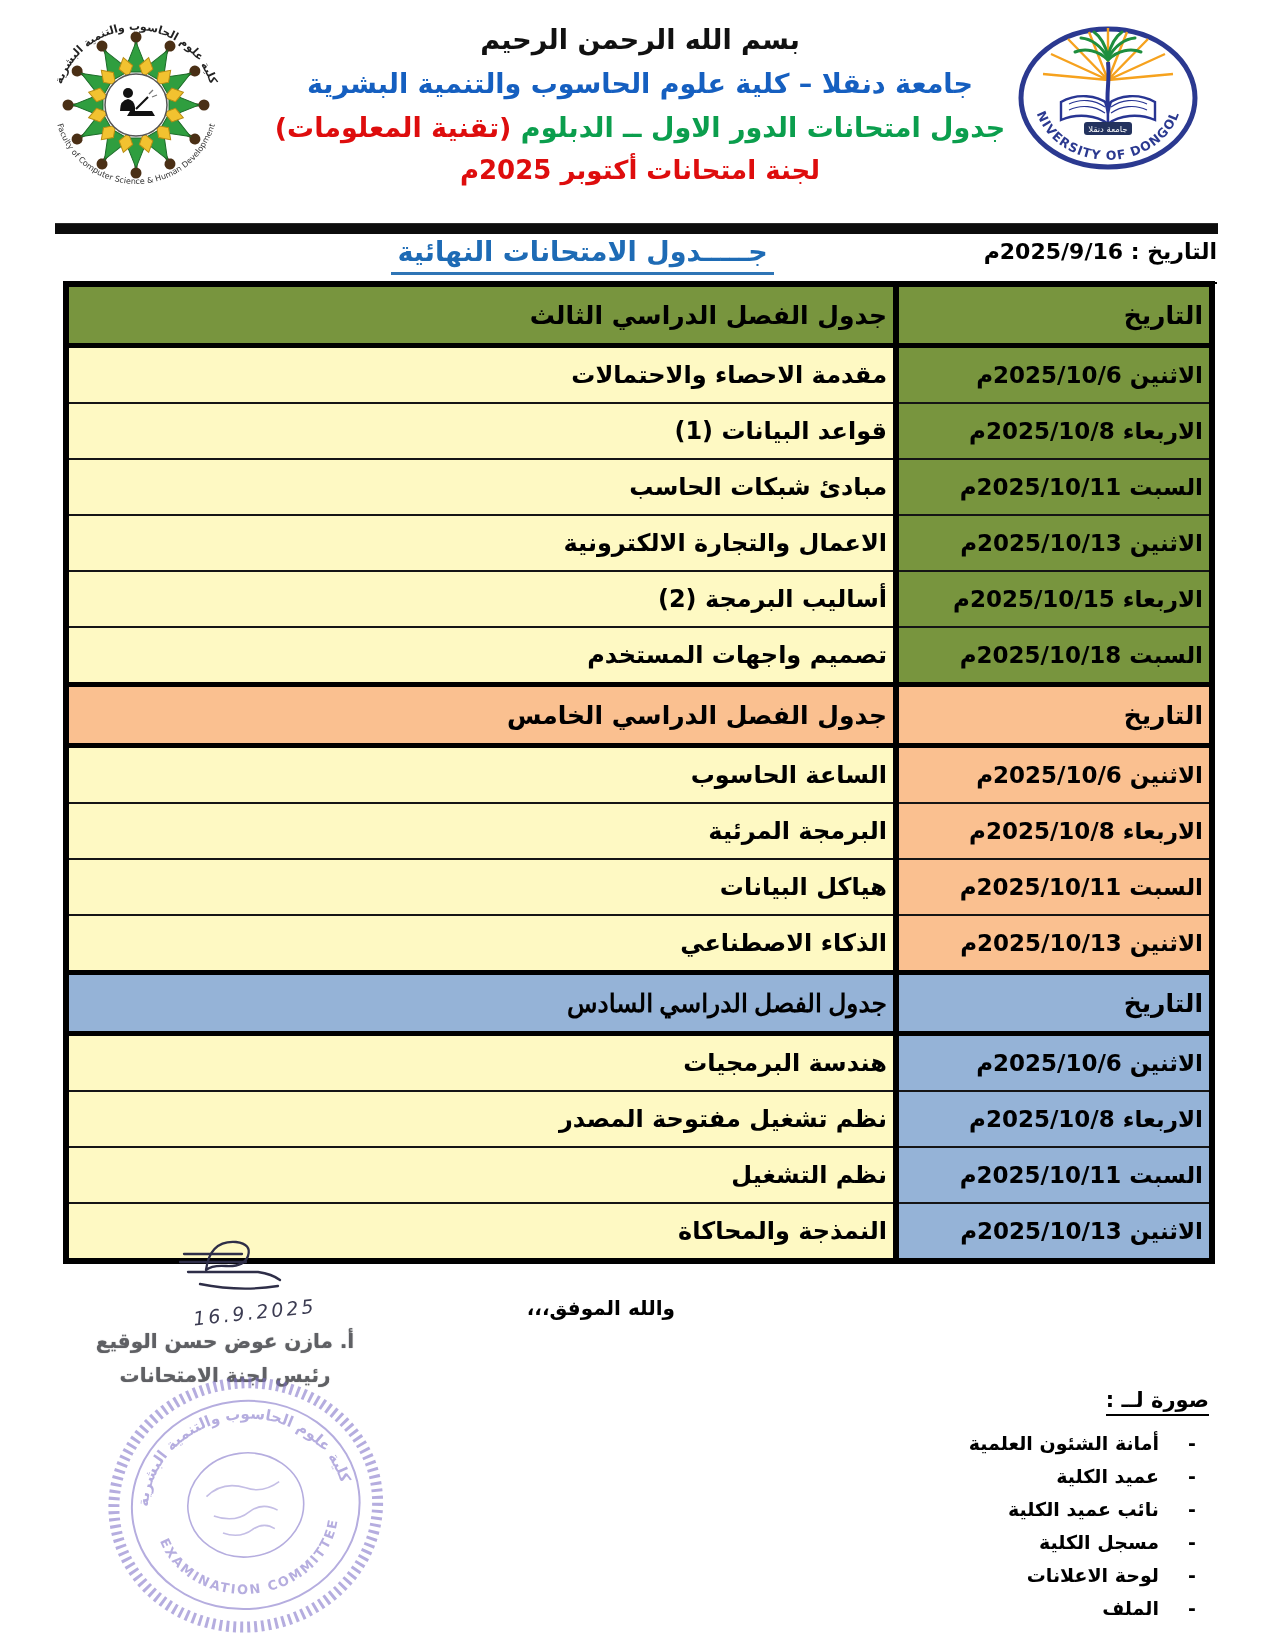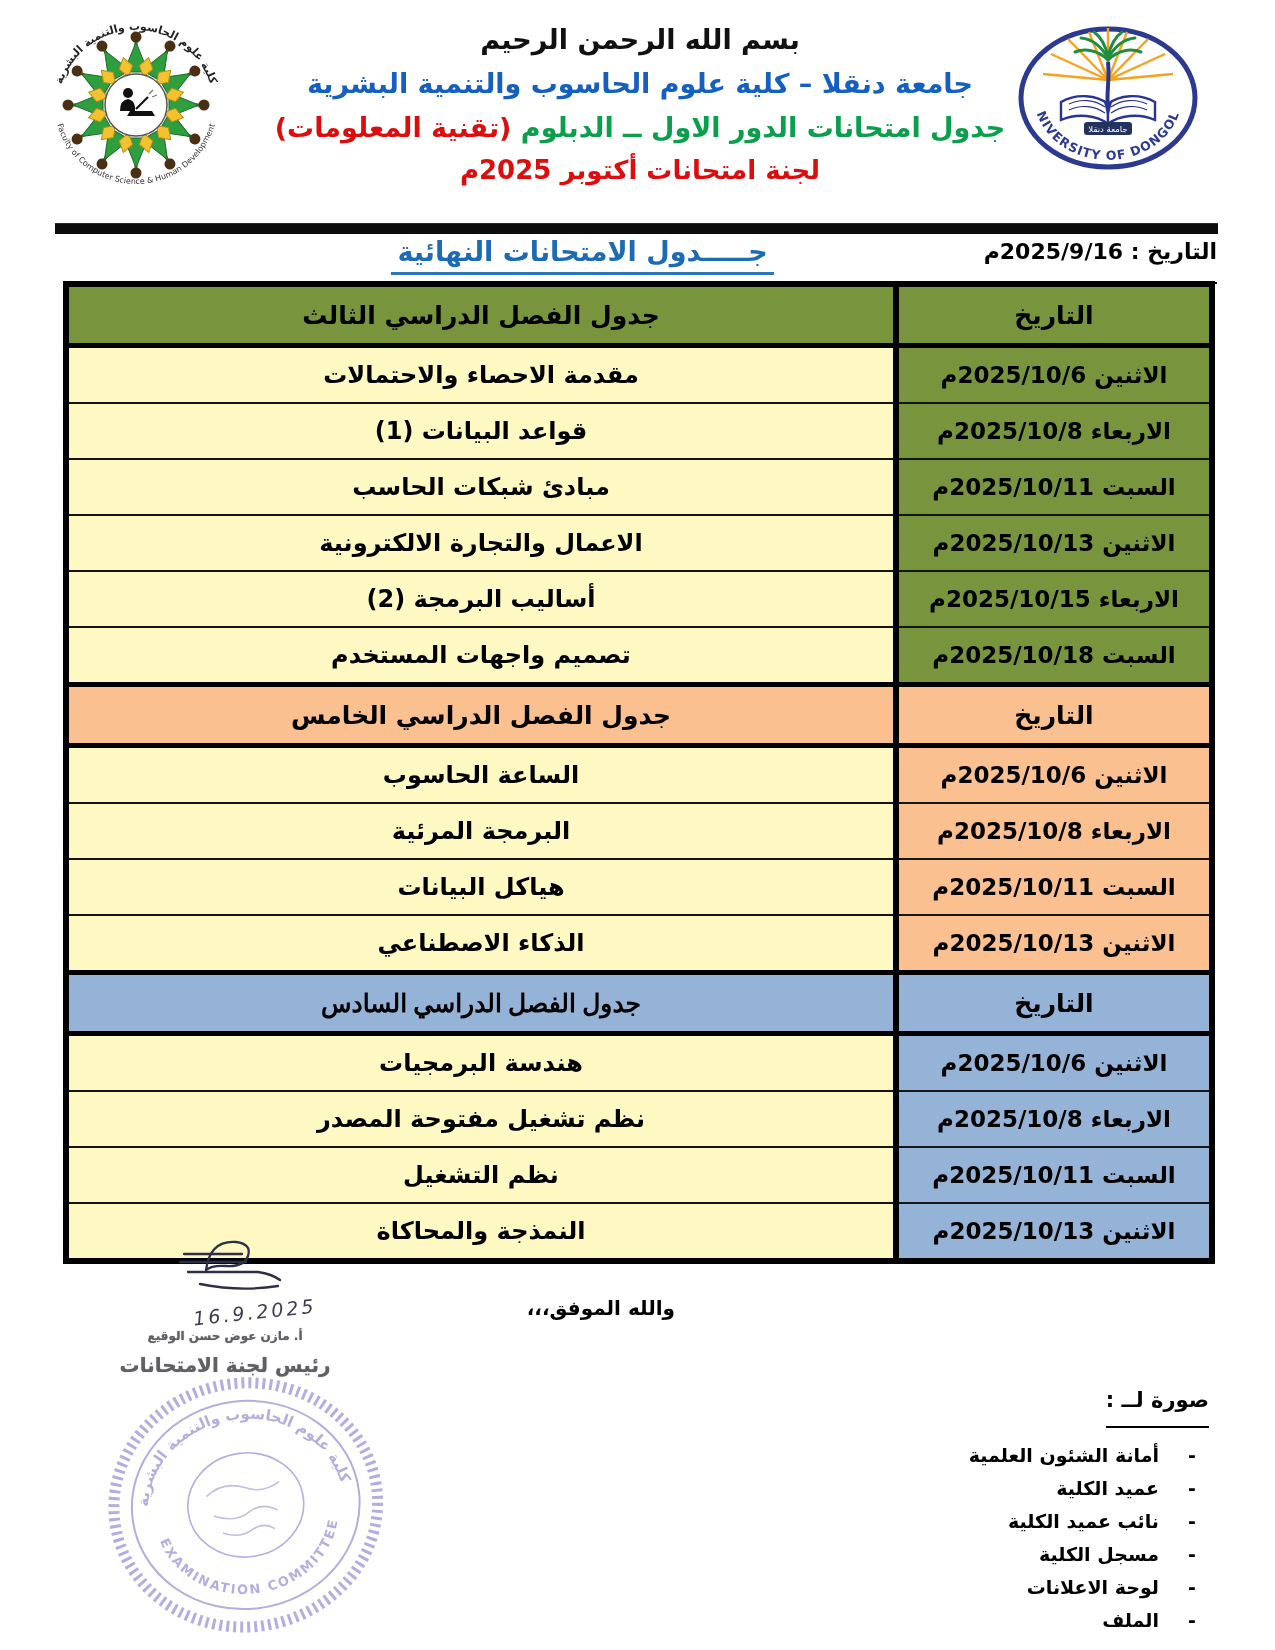--- a/index.html
+++ b/index.html
@@ -24,46 +24,46 @@
 
   .doc-date{position:absolute;top:239px;right:58px;direction:rtl;font-weight:bold;font-size:22px;
         border-bottom:2px solid #000;padding-bottom:18px;white-space:nowrap;}
   .main-title{position:absolute;top:236px;left:0;right:110px;margin:0 auto;width:fit-content;
         direction:rtl;font-weight:bold;font-size:27px;color:#1E6BB5;
         border-bottom:3px solid #2E75B6;padding:0 6px 5px 6px;white-space:nowrap;}
 
   
   table.sched{position:absolute;top:281px;left:63px;width:1152px;direction:rtl;
         border-collapse:collapse;border:6px solid #000;table-layout:fixed;}
-  table.sched td{border-bottom:2px solid #151515;text-align:center;vertical-align:middle;
+  table.sched td{border-bottom:2px solid #151515;text-align:right;vertical-align:middle;
         font-weight:bold;white-space:nowrap;overflow:hidden;padding:0 6px;}
   td.c-date{width:298px;border-left:6px solid #000;font-size:23px;height:54px;}
   td.c-subject{font-size:24px;height:54px;background:#fef9c3;}
   tr.sec-hdr td{height:56px;font-size:25px;border-top:5px solid #000;border-bottom:5px solid #000;}
 
   
   .footnote{position:absolute;top:1252px;right:128px;direction:rtl;font-weight:bold;
         font-size:20px;white-space:nowrap;}
   .closing{position:absolute;top:1296px;right:600px;direction:rtl;font-weight:bold;
         font-size:20px;white-space:nowrap;}
 
   .sig-block{position:absolute;left:75px;top:1232px;width:300px;text-align:center;}
   .sig-draw{margin:0 auto;display:block;}
   .sig-date{display:inline-block;transform:rotate(-6deg);font-style:italic;font-size:19px;
         letter-spacing:3px;color:#3c3c52;margin:-12px 0 4px 60px;}
-  .sig-name{font-weight:bold;font-size:12px;color:#5f6064;direction:rtl;
+  .sig-name{font-weight:bold;font-size:20px;color:#5f6064;direction:rtl;
         text-shadow:0 0 1px rgba(95,96,100,.75);margin-top:2px;white-space:nowrap;}
   .sig-title{font-weight:bold;font-size:20px;color:#5f6064;direction:rtl;
         text-shadow:0 0 1px rgba(95,96,100,.75);margin-top:10px;white-space:nowrap;}
 
   .stamp{position:absolute;left:98px;top:1372px;opacity:.55;transform:rotate(-7deg);}
 
   .dist{position:absolute;top:1388px;right:66px;width:340px;direction:rtl;}
   .dist-label{font-weight:bold;font-size:21px;border-bottom:2px solid #000;
-        width:fit-content;padding-bottom:14px;margin-bottom:10px;}
+        width:fit-content;padding-bottom:2px;margin-bottom:10px;}
   .dist-item{display:flex;direction:rtl;align-items:center;height:33px;font-size:19px;font-weight:bold;}
   .dist-item .dash{width:34px;text-align:center;font-weight:bold;}
   .dist-item .txt{flex:1;text-align:right;padding-right:16px;white-space:nowrap;}
 </style>
 </head>
 <body>
 
 <div class="page">
 
   <svg class="logo logo-faculty" width="212" height="190" viewBox="0 0 200 190">

